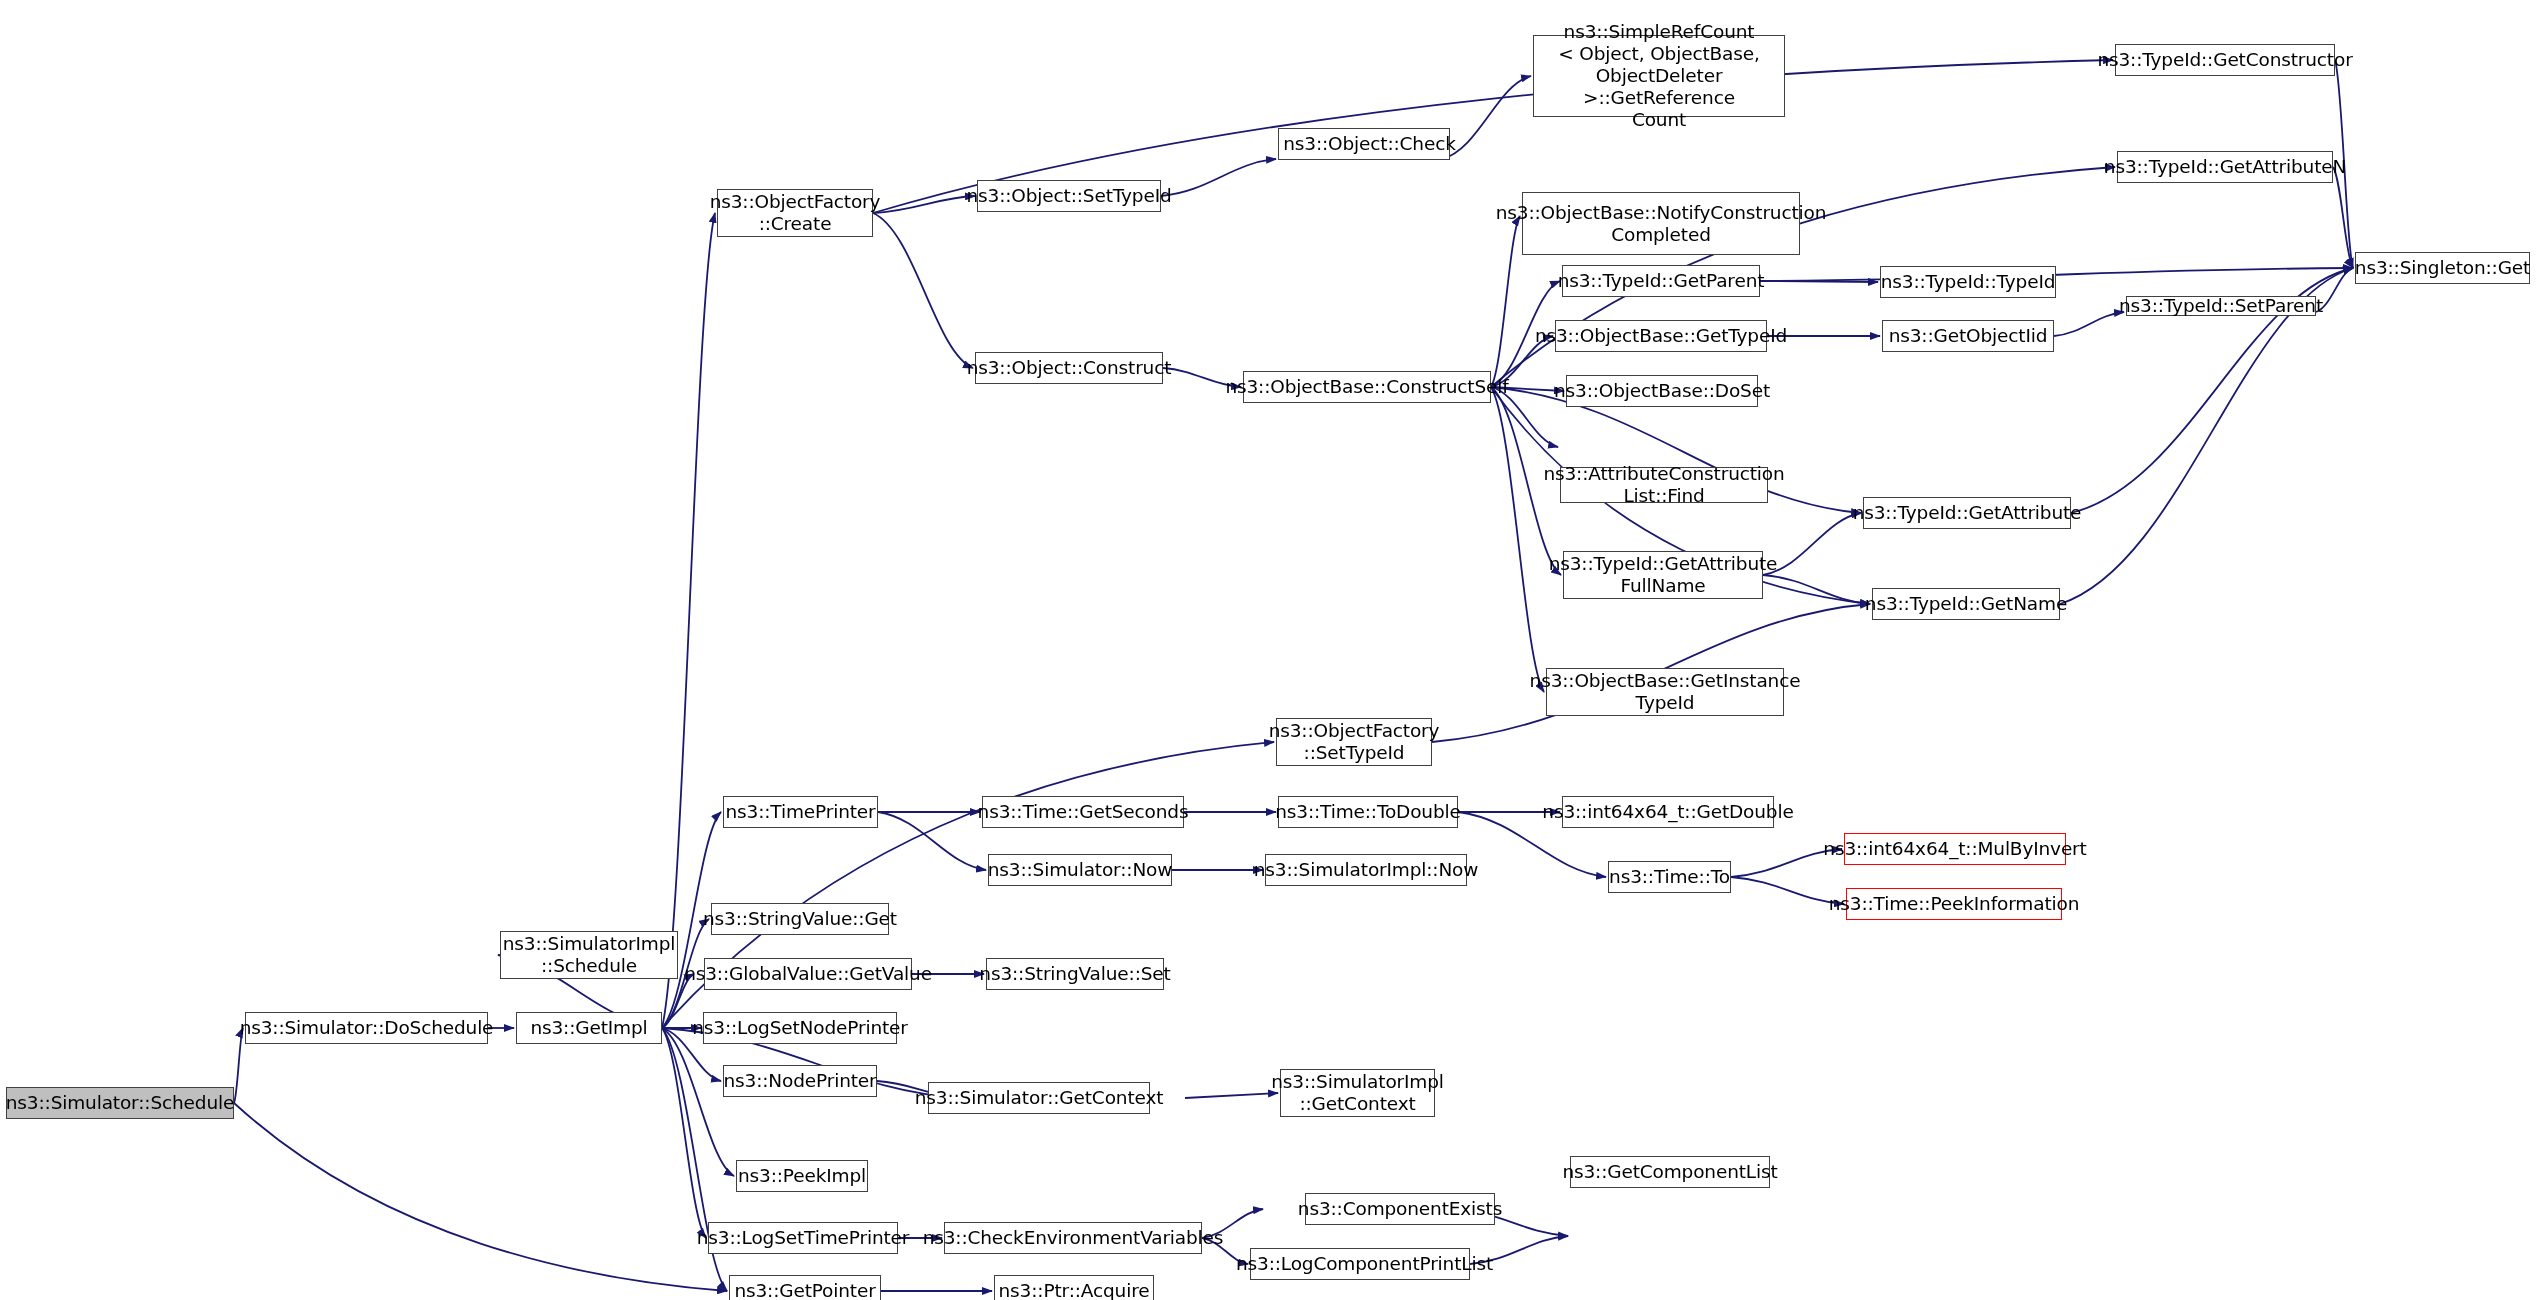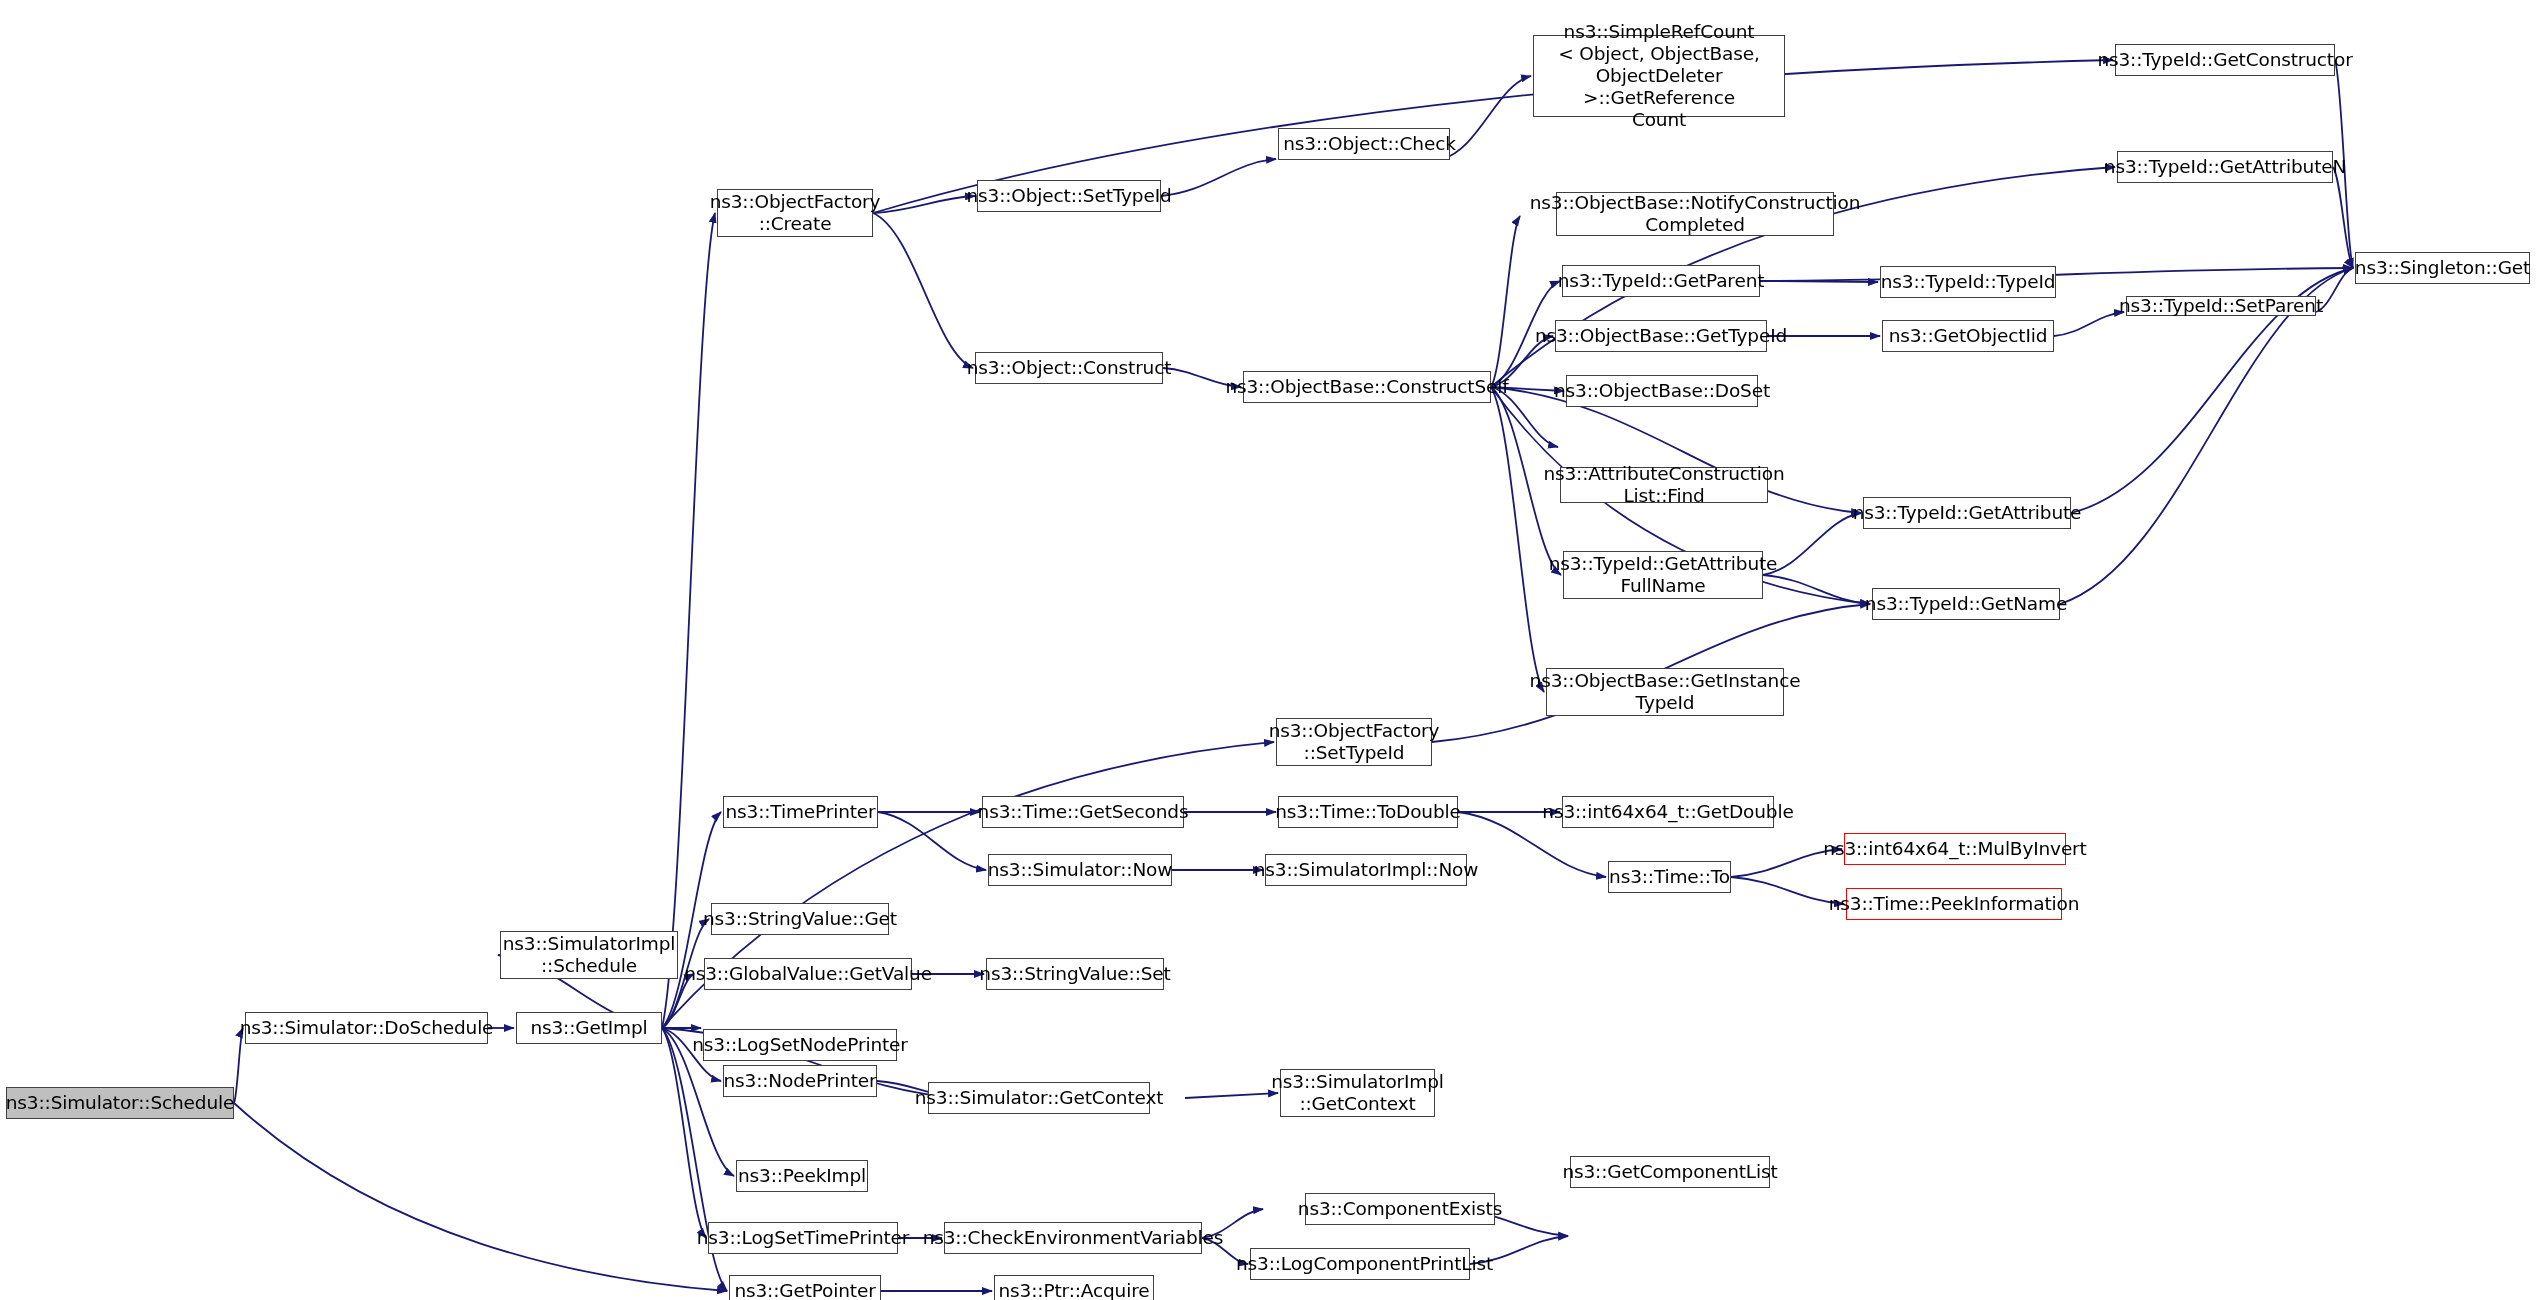--- a/index.html
+++ b/index.html
@@ -122,42 +122,42 @@
   </svg>
   <div id="nodes-layer">
       <div class="gnode root" style="left: 6px; top: 1087px; width: 228px; height: 32px;">ns3::Simulator::Schedule</div>
       <div class="gnode" style="left: 245px; top: 1012px; width: 243px; height: 32px;">ns3::Simulator::DoSchedule</div>
       <div class="gnode" style="left: 516px; top: 1012px; width: 146px; height: 32px;">ns3::GetImpl</div>
       <div class="gnode" style="left: 500px; top: 931px; width: 178px; height: 48px;">ns3::SimulatorImpl
 ::Schedule</div>
       <div class="gnode" style="left: 723px; top: 796px; width: 155px; height: 32px;">ns3::TimePrinter</div>
       <div class="gnode" style="left: 711px; top: 903px; width: 178px; height: 32px;">ns3::StringValue::Get</div>
       <div class="gnode" style="left: 696px; top: 958px; width: 208px; height: 32px; margin-left: 8px;">ns3::GlobalValue::GetValue</div>
-      <div class="gnode" style="left: 703px; top: 1012px; width: 194px; height: 32px; margin-top: 17px;">ns3::LogSetNodePrinter</div>
+      <div class="gnode" style="left: 703px; top: 1012px; width: 194px; height: 32px;">ns3::LogSetNodePrinter</div>
       <div class="gnode" style="left: 723px; top: 1065px; width: 154px; height: 32px;">ns3::NodePrinter</div>
       <div class="gnode" style="left: 736px; top: 1160px; width: 132px; height: 32px;">ns3::PeekImpl</div>
       <div class="gnode" style="left: 708px; top: 1222px; width: 190px; height: 32px;">ns3::LogSetTimePrinter</div>
       <div class="gnode" style="left: 729px; top: 1275px; width: 152px; height: 32px;">ns3::GetPointer</div>
       <div class="gnode" style="left: 982px; top: 796px; width: 202px; height: 32px;">ns3::Time::GetSeconds</div>
       <div class="gnode" style="left: 988px; top: 854px; width: 184px; height: 32px;">ns3::Simulator::Now</div>
       <div class="gnode" style="left: 986px; top: 958px; width: 178px; height: 32px;">ns3::StringValue::Set</div>
       <div class="gnode" style="left: 928px; top: 1082px; width: 222px; height: 32px;">ns3::Simulator::GetContext</div>
       <div class="gnode" style="left: 944px; top: 1222px; width: 258px; height: 32px;">ns3::CheckEnvironmentVariables</div>
       <div class="gnode" style="left: 994px; top: 1275px; width: 160px; height: 32px;">ns3::Ptr::Acquire</div>
       <div class="gnode" style="left: 717px; top: 189px; width: 156px; height: 48px;">ns3::ObjectFactory
 ::Create</div>
       <div class="gnode" style="left: 977px; top: 180px; width: 184px; height: 32px;">ns3::Object::SetTypeId</div>
       <div class="gnode" style="left: 975px; top: 352px; width: 188px; height: 32px;">ns3::Object::Construct</div>
       <div class="gnode" style="left: 1278px; top: 128px; width: 172px; height: 32px; padding-left: 16px;">ns3::Object::Check</div>
       <div class="gnode" style="left: 1243px; top: 371px; width: 248px; height: 32px;">ns3::ObjectBase::ConstructSelf</div>
       <div class="gnode" style="left: 1533px; top: 35px; width: 252px; height: 82px;">ns3::SimpleRefCount
 &lt; Object, ObjectBase,
  ObjectDeleter &gt;::GetReference
 Count</div>
-      <div class="gnode" style="left: 1522px; top: 192px; width: 278px; height: 44px; margin-left: 34px;">ns3::ObjectBase::NotifyConstruction
+      <div class="gnode" style="left: 1522px; top: 192px; width: 278px; height: 63px;">ns3::ObjectBase::NotifyConstruction
 Completed</div>
       <div class="gnode" style="left: 1562px; top: 265px; width: 198px; height: 32px;">ns3::TypeId::GetParent</div>
       <div class="gnode" style="left: 1555px; top: 320px; width: 212px; height: 32px;">ns3::ObjectBase::GetTypeId</div>
       <div class="gnode" style="left: 1566px; top: 375px; width: 192px; height: 32px;">ns3::ObjectBase::DoSet</div>
       <div class="gnode" style="left: 1560px; top: 423px; width: 208px; height: 36px; margin-top: 44px;">ns3::AttributeConstruction
 List::Find</div>
       <div class="gnode" style="left: 1563px; top: 551px; width: 200px; height: 48px;">ns3::TypeId::GetAttribute
 FullName</div>
       <div class="gnode" style="left: 1546px; top: 668px; width: 238px; height: 48px;">ns3::ObjectBase::GetInstance
 TypeId</div>

